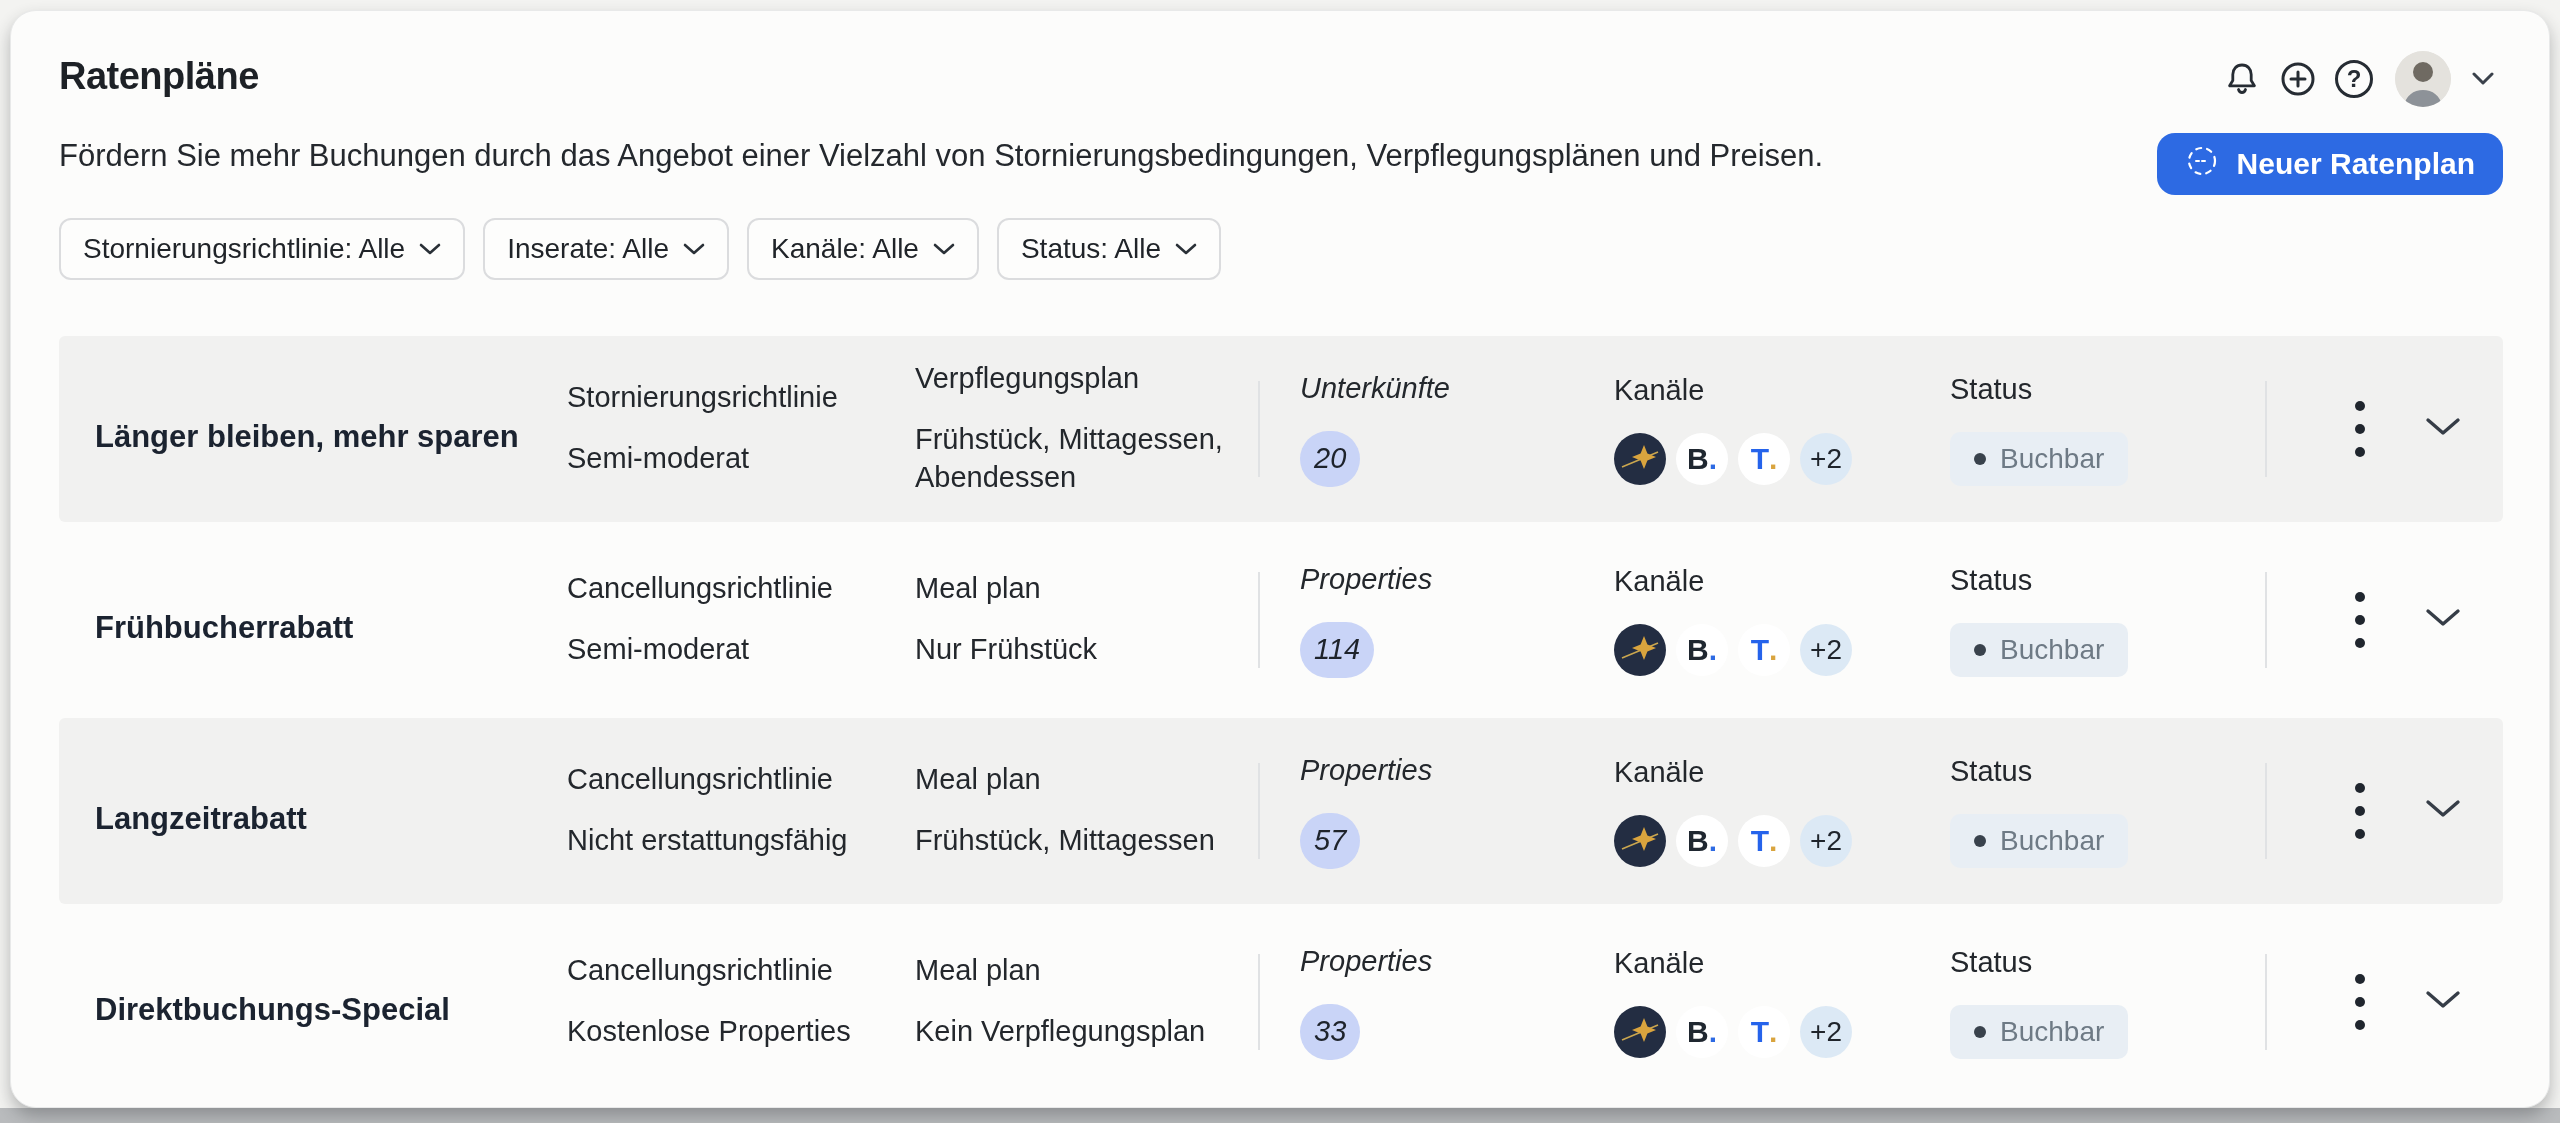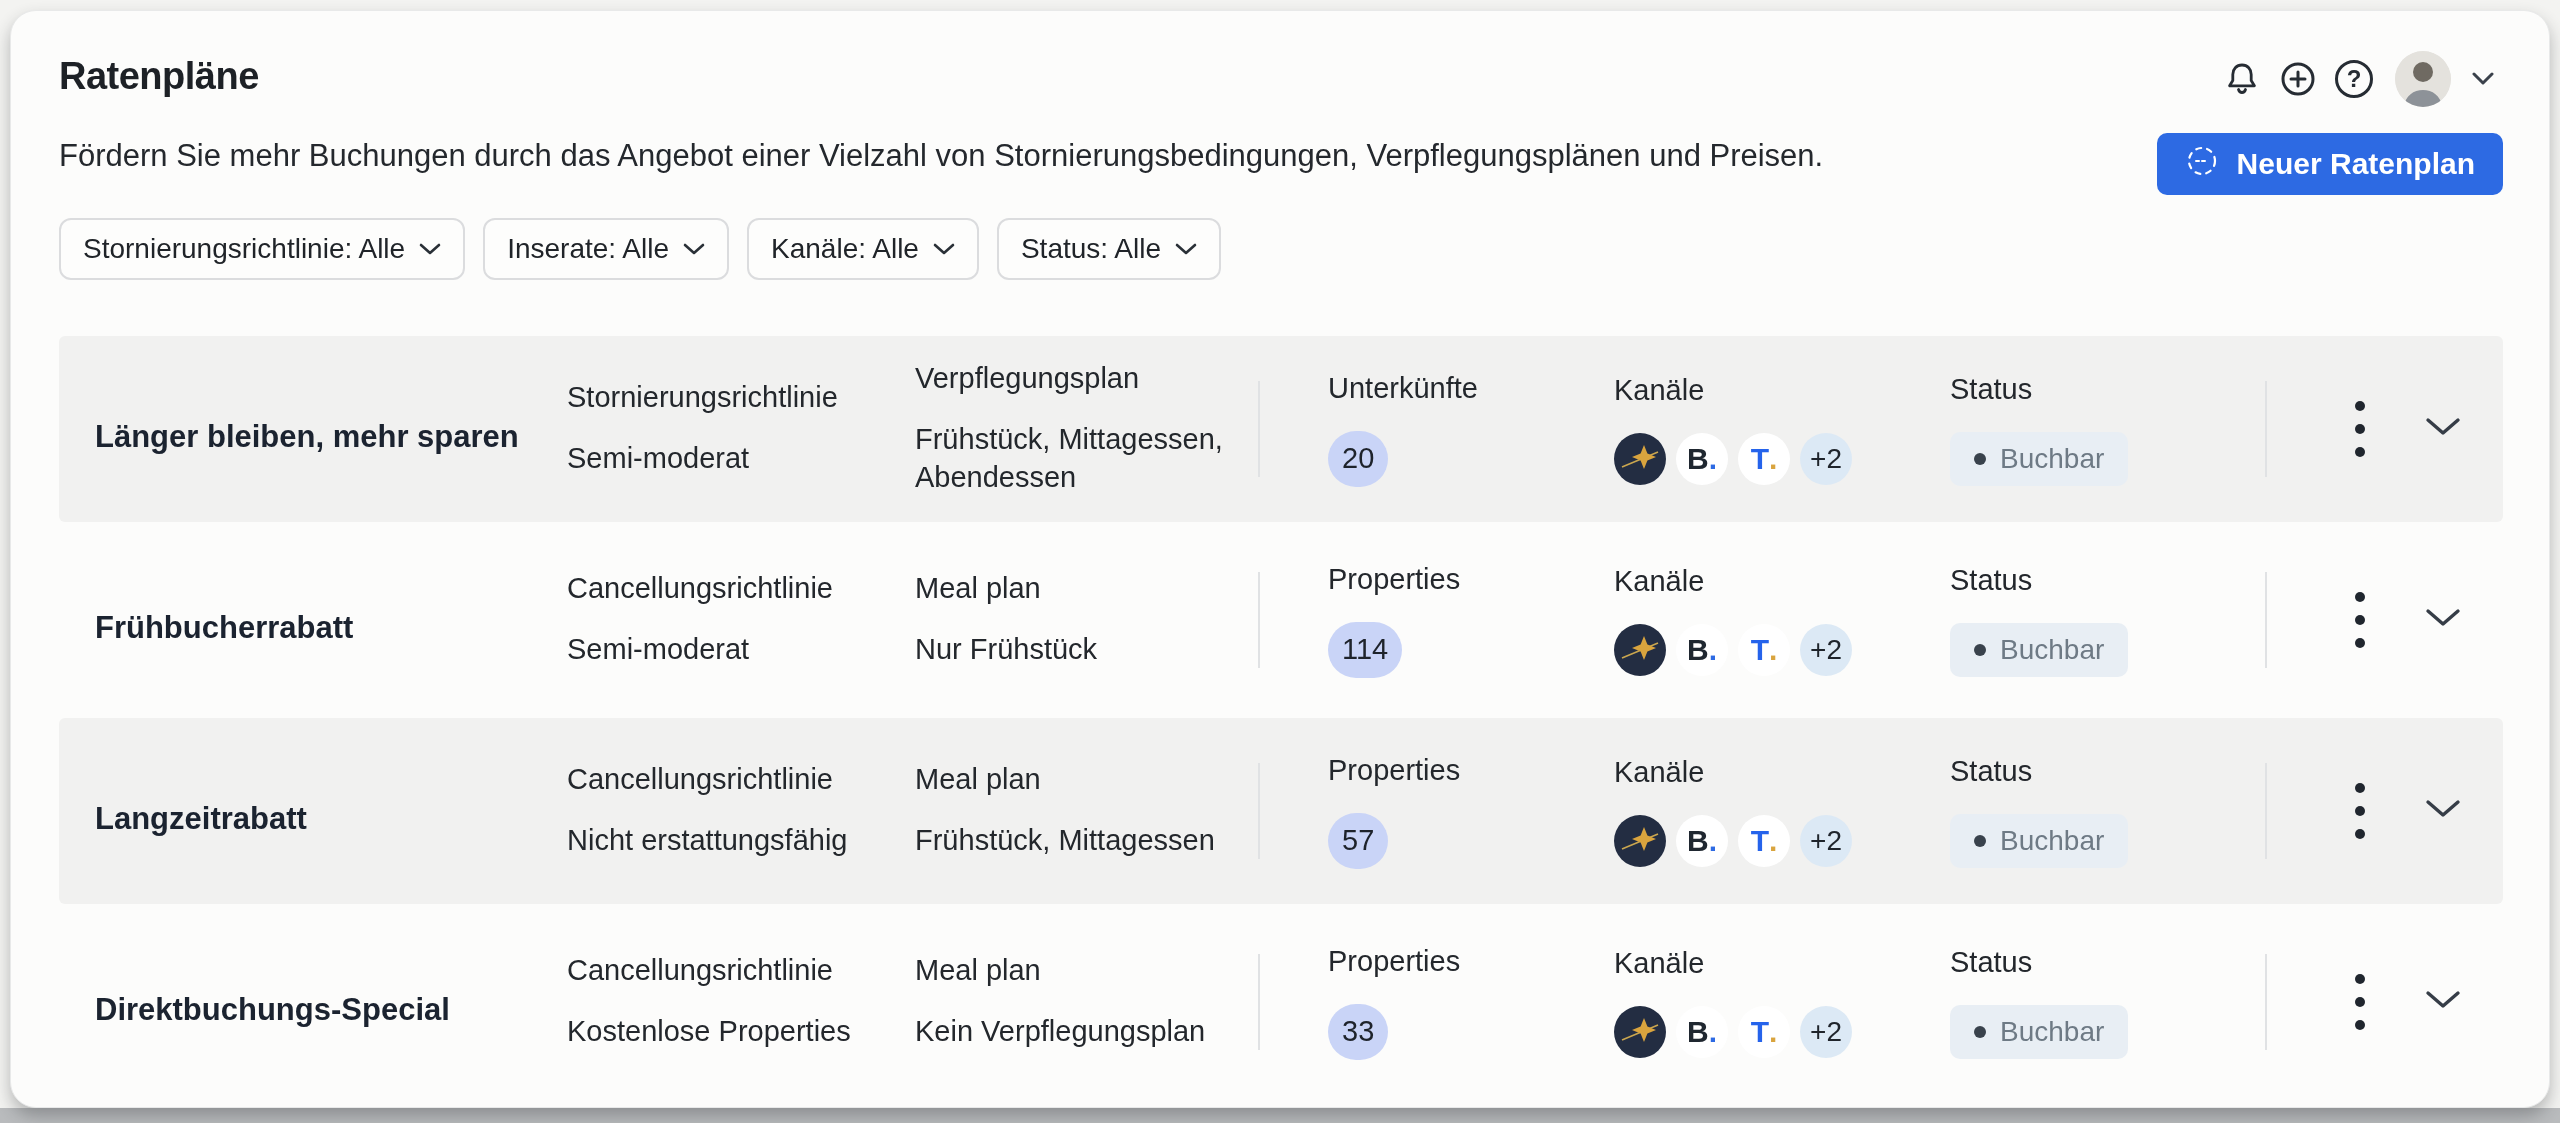--- a/index.html
+++ b/index.html
@@ -15,36 +15,36 @@
   .page-subtitle { margin-top:40px; font-size:31px; color:#24282d; }
   .header-right { position:absolute; top:40px; right:46px; display:flex; flex-direction:column; align-items:flex-end; gap:26px; }
   .topbar { display:flex; align-items:center; gap:16px; }
   .icon-btn { width:40px; height:40px; display:flex; align-items:center; justify-content:center; cursor:pointer; }
   .help-circle { width:38px; height:38px; border:3px solid #262c33; border-radius:50%;
     display:flex; align-items:center; justify-content:center; font-size:24px; font-weight:700; color:#262c33; }
   .avatar { width:56px; height:56px; border-radius:50%; background:#e7e5e1; overflow:hidden; margin-left:5px; }
   .avatar svg { display:block; }
   .caret { margin-left:-4px; }
   .primary-btn { display:flex; align-items:center; gap:18px; height:62px; padding:0 28px;
-    background:#2d6ae3; border:none; border-radius:10px; color:#fff; font-size:30px; font-weight:700;
+    background:#2d6ae3; border:none; border-radius:18px; color:#fff; font-size:30px; font-weight:700;
     font-family:inherit; cursor:pointer; }
 
   
   .filters { display:flex; gap:18px; margin-top:44px; }
   .chip { display:flex; align-items:center; gap:14px; height:62px; padding:16px 22px;
     background:#fdfdfc; border:2px solid #dbdcde; border-radius:12px;
     font-size:28px; color:#202429; font-family:inherit; cursor:pointer; }
 
   
   .rows { margin-top:56px; }
   .row { display:grid; grid-template-columns:472px 348px 343px 2px 354px 336px 315px 2px 1fr;
     height:186px; margin-bottom:5px; border-radius:6px; padding:0 40px 0 36px; }
   .row.striped { background:#f1f1f0; }
   .cell { display:flex; flex-direction:column; justify-content:center; gap:26px; height:100%; }
-  .cell.pad { padding-left:68px; }
+  .cell.pad { padding-left:40px;font-style:italic; }
   .name-cell { display:flex; align-items:center; height:100%; }
   .plan-name { font-size:31px; font-weight:700; color:#1b2330;margin-top:16px; }
   .lbl { font-size:29px; color:#23272c; }
   .val { font-size:29px; color:#23272c; line-height:1.28; max-width:345px; }
   .vdiv { width:2px; height:96px; background:#e0e2e4; align-self:center; }
   .count-badge { display:inline-flex; align-items:center; justify-content:center; align-self:flex-start;
     min-width:56px; height:56px; padding:0 14px; border-radius:28px; background:#c9d4f7;
     font-size:29px; color:#1e232b; }
   .logos { display:flex; align-items:center; gap:10px; }
   .logo { width:52px; height:52px; border-radius:50%; background:#fff;

